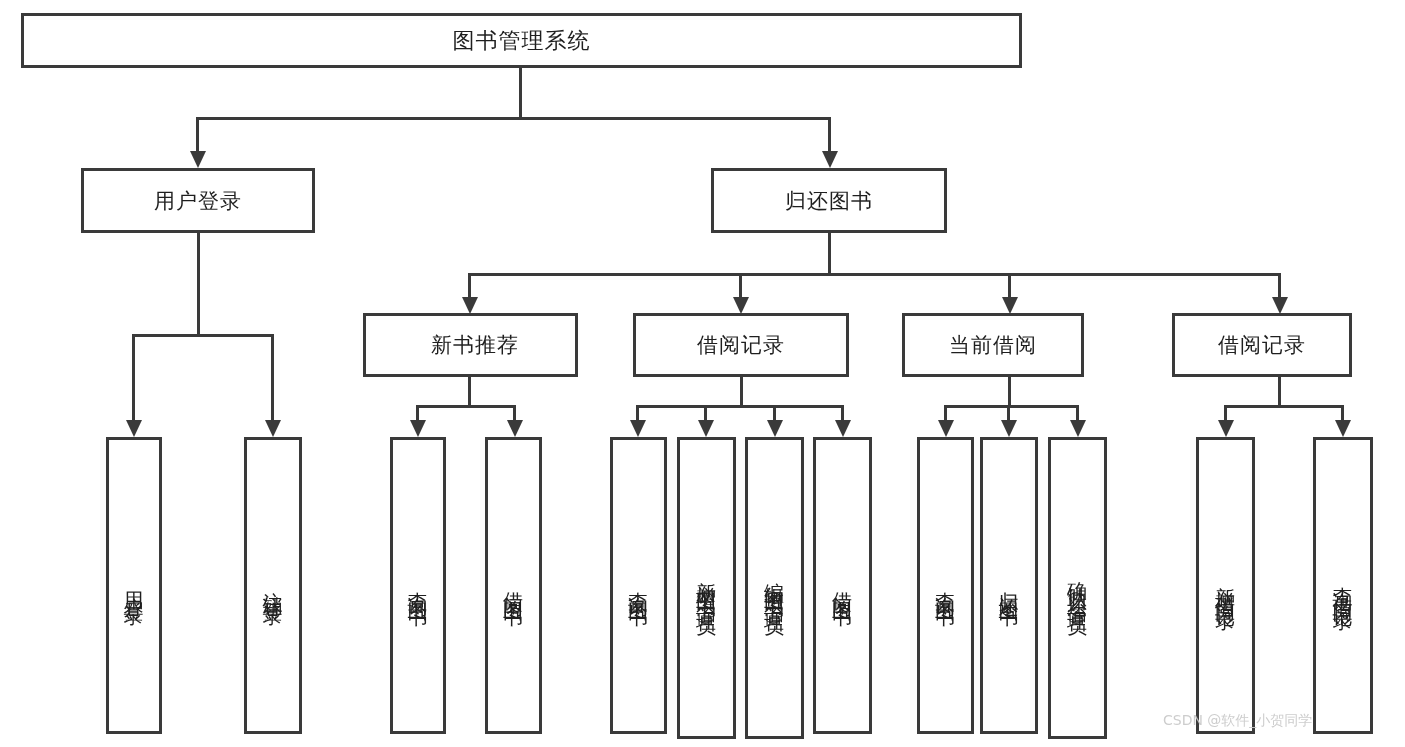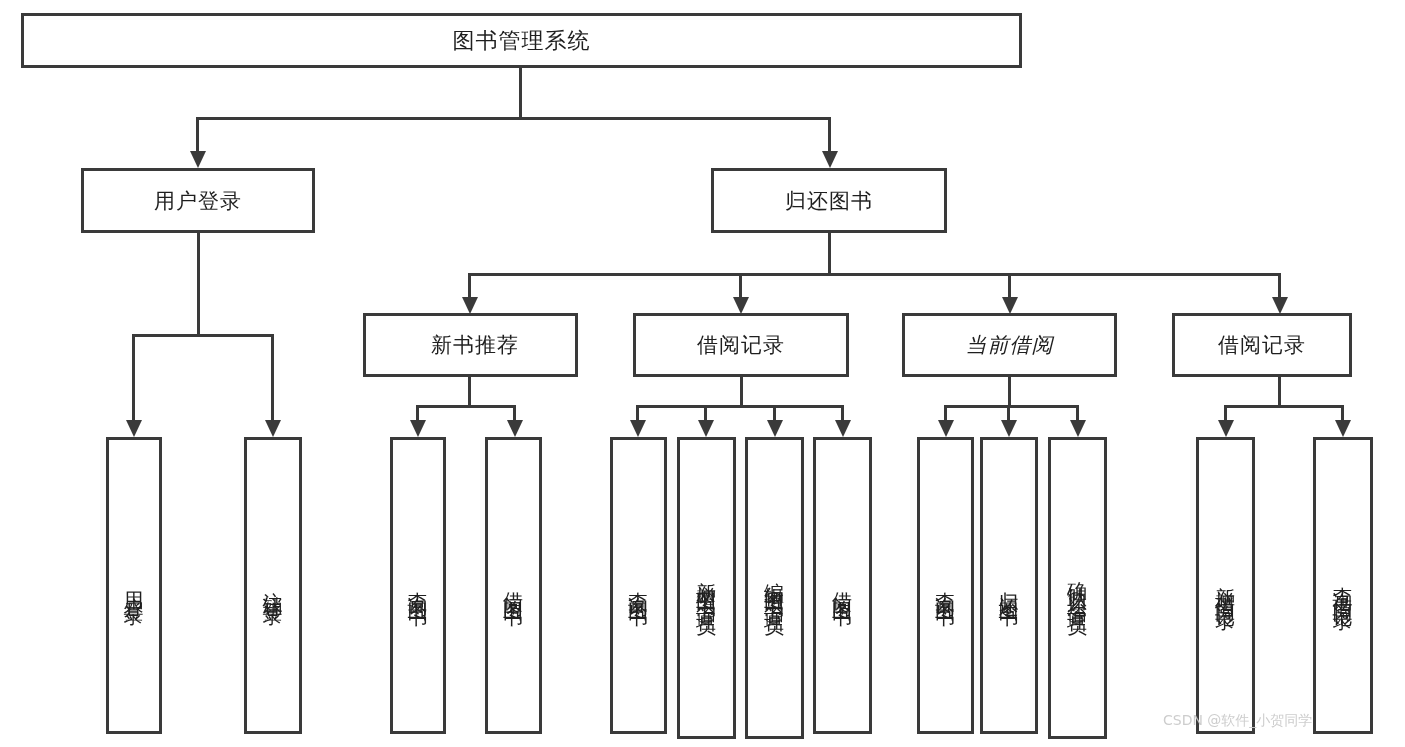--- a/index.html
+++ b/index.html
@@ -94,21 +94,21 @@
   <div class="arrow" style="left:739px; top:273px; height:24px;"></div>
   <div class="arrow" style="left:1008px; top:273px; height:24px;"></div>
   <div class="arrow" style="left:1278px; top:273px; height:24px;"></div>
 
   <div class="box" style="left:363px; top:313px; width:215px; height:64px;padding-left:9px;">
     <span>新书推荐</span>
   </div>
   <div class="box" style="left:633px; top:313px; width:216px; height:64px;">
     <span>借阅记录</span>
   </div>
-  <div class="box" style="left:902px; top:313px; width:215px; height:64px;font-style:italic;">
+  <div class="box" style="left:902px; top:313px; width:182px; height:64px;">
     <span>当前借阅</span>
   </div>
   <div class="box" style="left:1172px; top:313px; width:180px; height:64px;">
     <span>借阅记录</span>
   </div>
 
   <div class="vline" style="left:468px; top:377px; height:29px;"></div>
   <div class="hline" style="left:416px; top:405px; width:100px;"></div>
   <div class="arrow" style="left:416px; top:405px; height:15px;"></div>
   <div class="arrow" style="left:513px; top:405px; height:15px;"></div>

